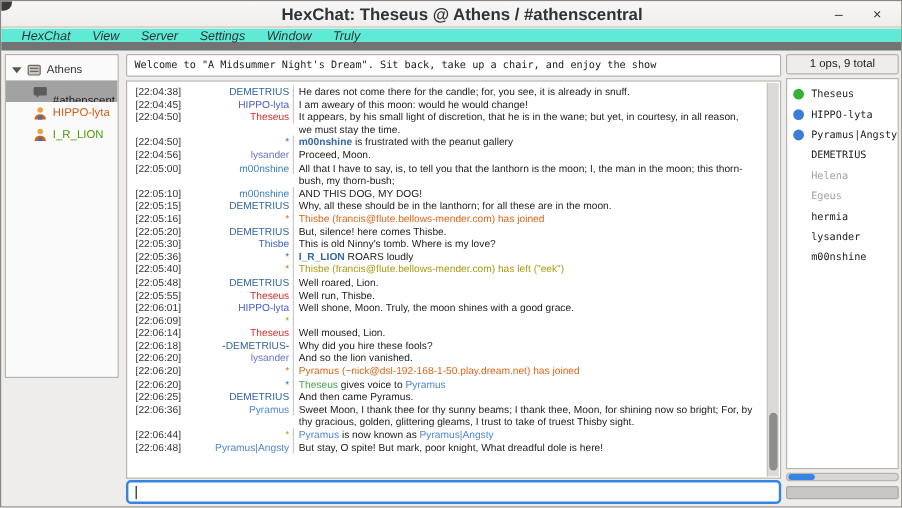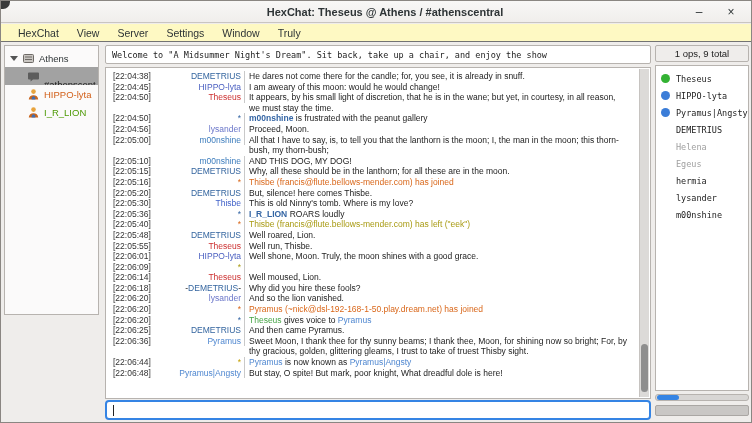--- a/index.html
+++ b/index.html
@@ -2,29 +2,29 @@
 <html><head>
 <meta charset="utf-8">
 <style>
   html,body{margin:0;padding:0;background:#d6d2ce;}
   *{box-sizing:border-box;}
   .window{position:relative;width:752px;height:423px;background:#efedeb;border:1px solid #8a8682;
           overflow:hidden;font-family:"Liberation Sans",sans-serif;color:#2e3436;}
   
   .titlebar{position:absolute;left:0;top:0;width:100%;height:22px;background:linear-gradient(#f8f7f6,#f0eeec);
             border-bottom:1px solid #c9c5c1;display:flex;align-items:center;justify-content:center;}
-  .title{font-size:11px;font-weight:bold;color:#2e3436;padding-left:18px;}
+  .title{font-size:14px;font-weight:bold;color:#2e3436;padding-left:18px;}
   .app-icon{position:absolute;left:0px;top:0px;width:9px;height:8px;background:#3a3a3a;border-radius:0 0 7px 0;}
   .winbtn{position:absolute;top:1px;width:24px;height:20px;display:flex;align-items:center;justify-content:center;
           font-size:12px;color:#2e3436;cursor:default;}
   .btn-min{right:40px;}
   .btn-close{right:8px;}
   
-  .menubar{position:absolute;left:0;top:23px;width:100%;height:18px;background:#fef9c3;border-bottom:1px solid #737373;
-           display:flex;align-items:center;padding-left:8px;}
+  .menubar{position:absolute;left:0;top:23px;width:100%;height:18px;background:#5eead4;border-bottom:7px solid #737373;
+           display:flex;align-items:center;padding-left:8px;font-style:italic;}
   .menu-item{font-size:10.5px;padding:0 9px;height:18px;display:flex;align-items:center;color:#2e3436;}
   
   .tree{position:absolute;left:3px;top:44px;width:95px;height:270px;background:#fbfafa;border:1px solid #b7b3af;
         padding-top:3px;overflow:hidden;}
   .tree-row{height:18px;display:flex;align-items:center;font-size:9.5px;white-space:nowrap;overflow:hidden;}
   .tree-row .exp{width:0;height:0;border-left:4px solid transparent;border-right:4px solid transparent;
                  border-top:5px solid #555;margin:0 4px 0 5px;}
   .tree-row.child{padding-left:22px;}
   .tree-row.selected{background:#a2a2a2;}
   .tree-ic{width:13px;height:13px;margin-right:4px;flex:none;}

